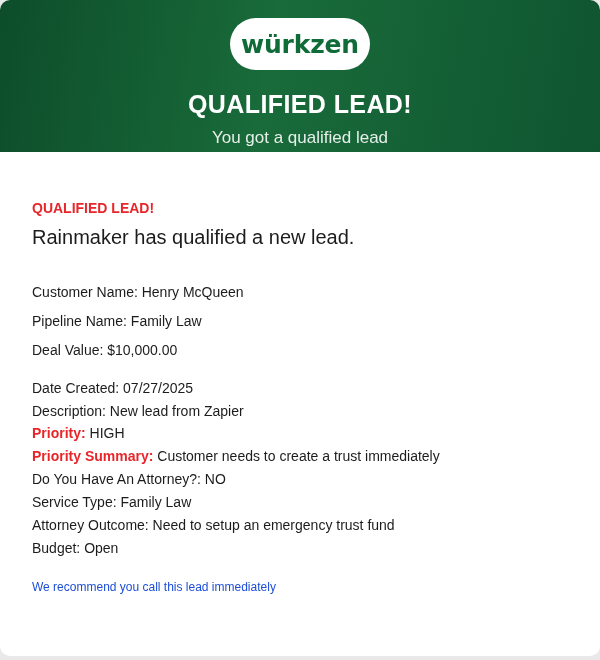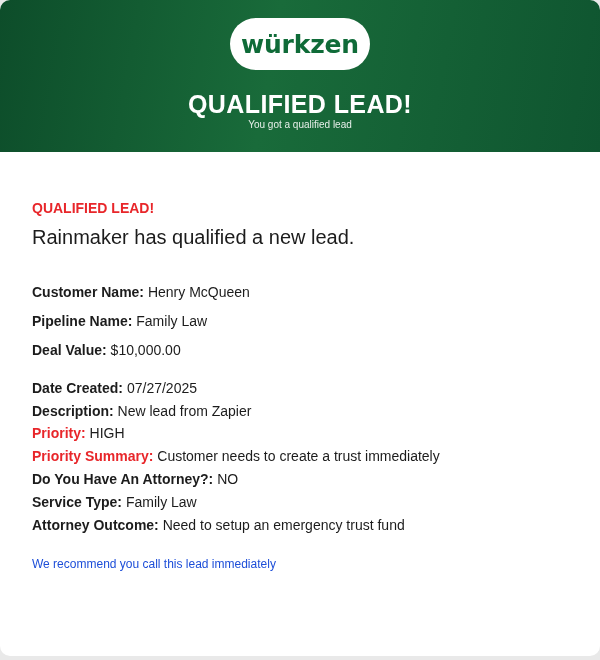--- a/index.html
+++ b/index.html
@@ -49,21 +49,22 @@
   }
   .header-title {
     color: #ffffff;
     font-size: 25px;
     font-weight: bold;
     letter-spacing: 0.4px;
     margin-top: 20px;
   }
   .header-sub {
     color: #e6efe9;
-    font-size: 10px;
+    font-size: 17px;
+    margin-top: 9px;
   }
   .body {
     padding: 48px 32px 0 32px;
     box-sizing: border-box;
   }
   .alert-title {
     color: #e8262a;
     font-size: 14px;
     font-weight: bold;
     margin: 0 0 10px 0;
@@ -76,21 +77,21 @@
   .field {
     color: #1c1c1c;
     font-size: 14px;
     margin: 0 0 10px 0;
     line-height: 1.35;
   }
   .field.tight {
     margin-bottom: 4px;
   }
   .field .label {
-    font-weight: bold;
+    font-weight: normal;
   }
   .field.priority .label,
   .field.priority-summary .label {
     color: #e8262a;
     font-weight: bold;
   }
   .spacer-sm { height: 9px; }
   .section-head {
     color: #1c1c1c;
     font-size: 14px;
@@ -159,17 +160,21 @@
       <span>NO</span>
     </p>
     <p class="field tight">
       <span class="label">Service Type:</span>
       <span>Family Law</span>
     </p>
     <p class="field tight">
       <span class="label">Attorney Outcome:</span>
       <span>Need to setup an emergency trust fund</span>
     </p>
+    <p class="field tight">
+      <span class="label">Budget:</span>
+      <span>Open</span>
+    </p>
 
     <p class="closing">We recommend you call this lead immediately</p>
 
   </div>
 </div>
 
 </body></html>

